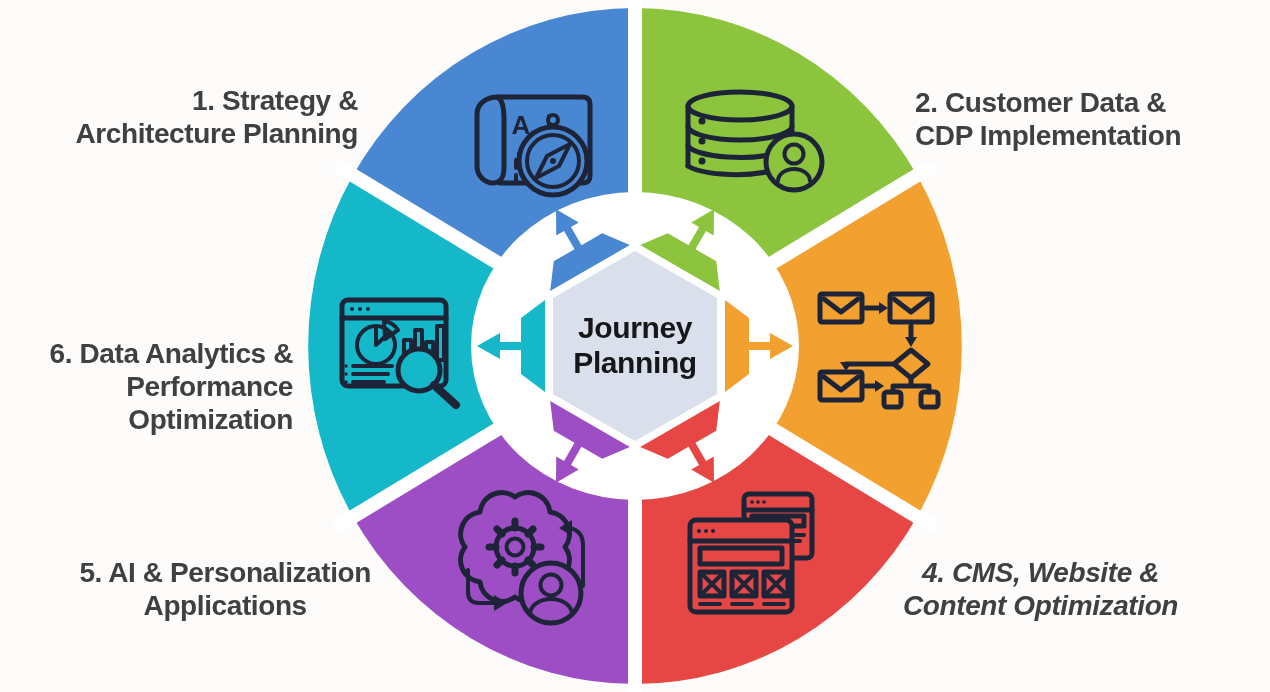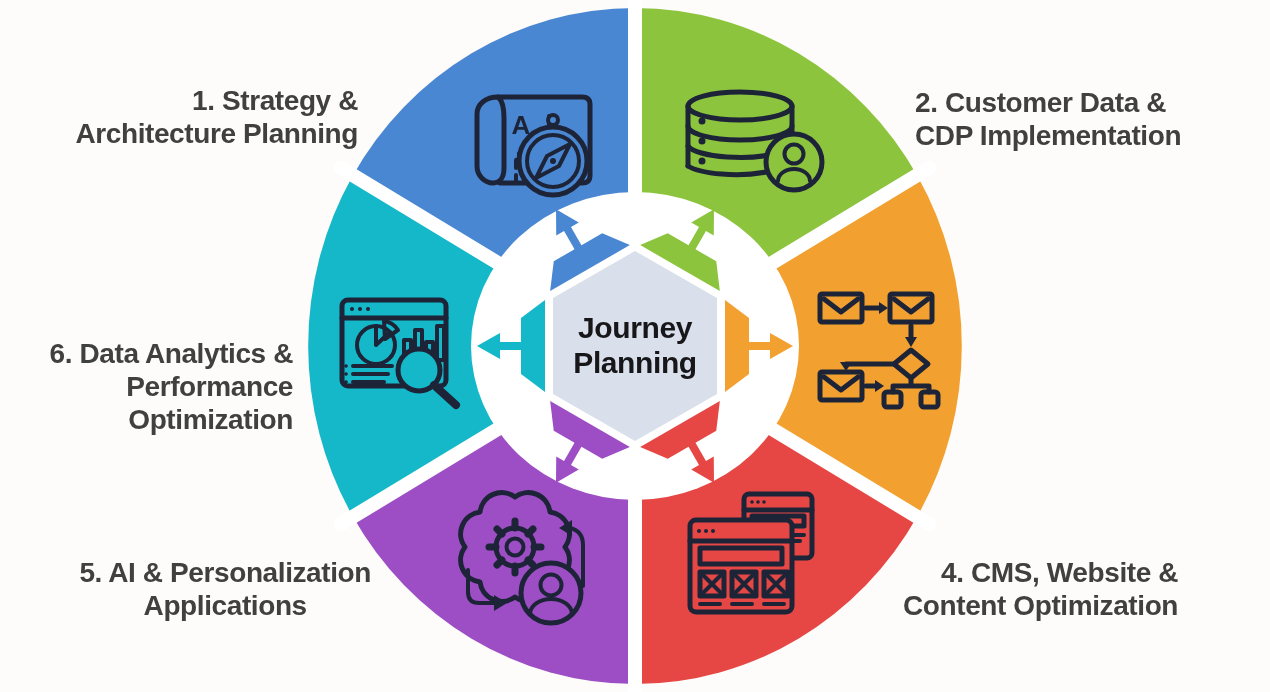--- a/index.html
+++ b/index.html
@@ -11,21 +11,21 @@
     font-weight:700;
     font-size:28px;
     line-height:33px;
     letter-spacing:-0.4px;
     color:#404040;
     white-space:pre-line;
   }
   .l1{top:84px;right:912px;text-align:right;}
   .l2{top:86px;left:915px;width:300px;text-align:left;}
   .l3{top:301px;left:988px;text-align:left;}
-  .l4{top:556px;left:903px;text-align:right;}
+  .l4{top:556px;left:903px;text-align:center;font-style:italic;}
   .l5{top:556px;right:899px;text-align:center;}
   .l6{top:299px;right:977px;text-align:right;margin-top:38px;}
   .center-label{
     position:absolute;left:510px;top:310px;width:250px;
     text-align:center;font-weight:700;font-size:30px;line-height:35px;
     letter-spacing:-0.4px;color:#17171a;
   }
   .icon{fill:none;stroke:#1d2438;stroke-width:5;stroke-linecap:round;stroke-linejoin:round;}
   .icon-thin{stroke-width:4;}
   .icon-text{font-family:"Liberation Sans",sans-serif;font-weight:700;font-size:26px;}

